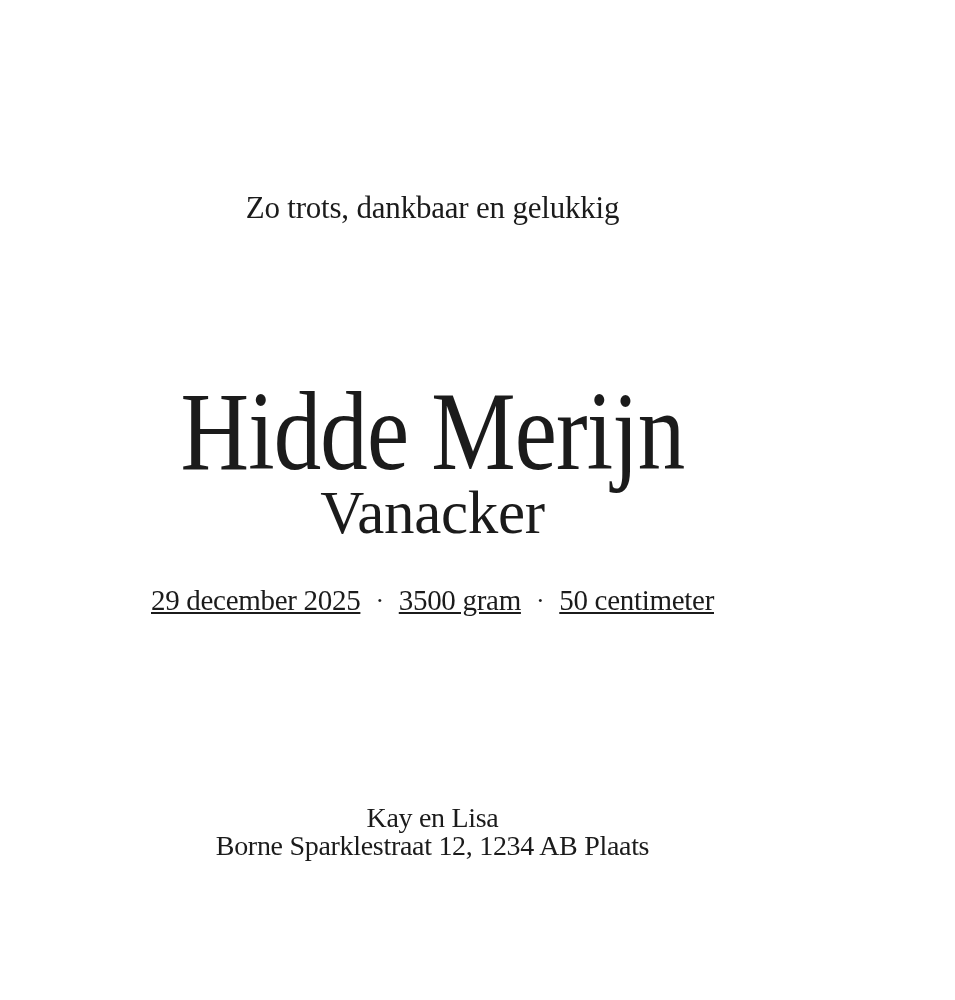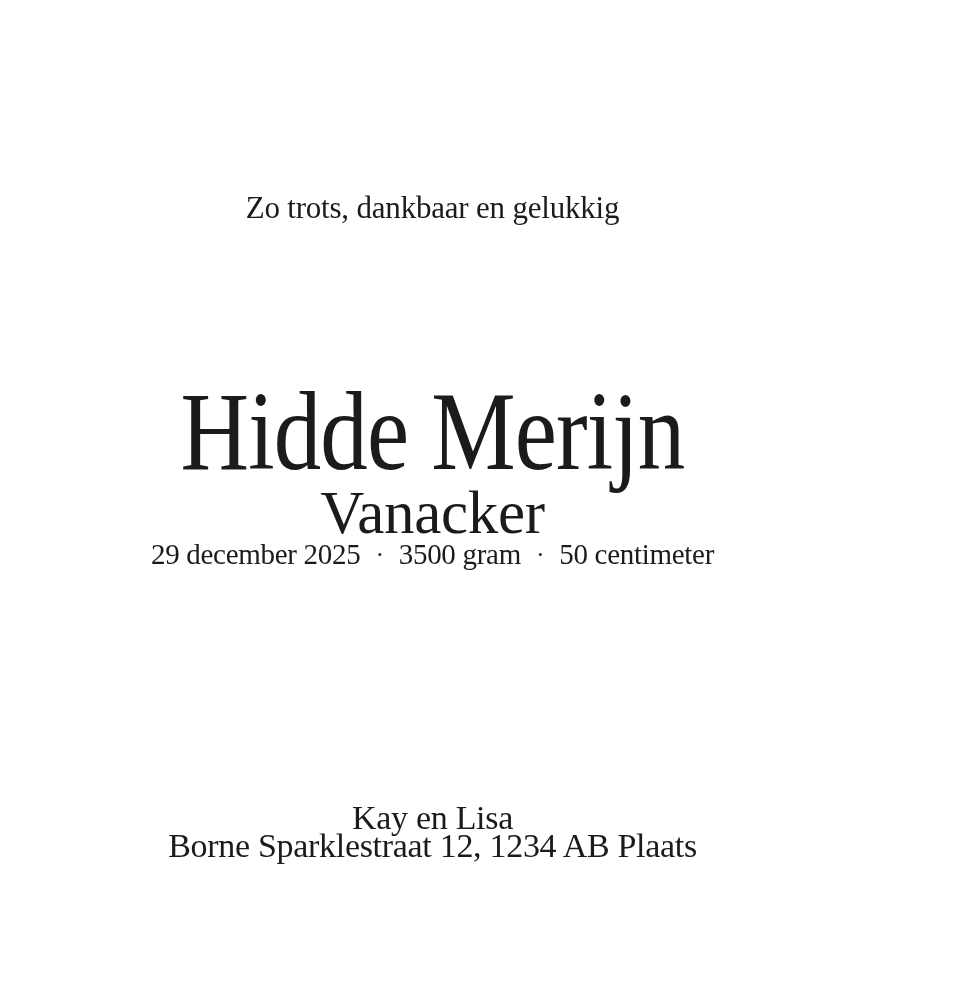--- a/index.html
+++ b/index.html
@@ -42,34 +42,35 @@
     transform: scaleX(0.84);
     transform-origin: 50% 50%;
   }
   .last-name {
     top: 489px;
     font-size: 61px;
     line-height: 47px;
     letter-spacing: -0.3px;
   }
   .details {
-    top: 540px;
+    top: 586px;
     font-size: 29px;
     line-height: 29px;
     letter-spacing: -0.3px;
+    text-decoration: underline;
   }
   .details .sep {
     display: inline-block;
     margin: 0 15px;
     font-size: 26px;
     vertical-align: 1px;
   }
   .footer {
     top: 804px;
-    font-size: 34px;
+    font-size: 28px;
     line-height: 28px;
     letter-spacing: -0.3px;
   }
   .footer .parents { display: block; }
   .footer .address { display: block; }
 </style>
 </head>
 <body>
 
 <div class="card">

